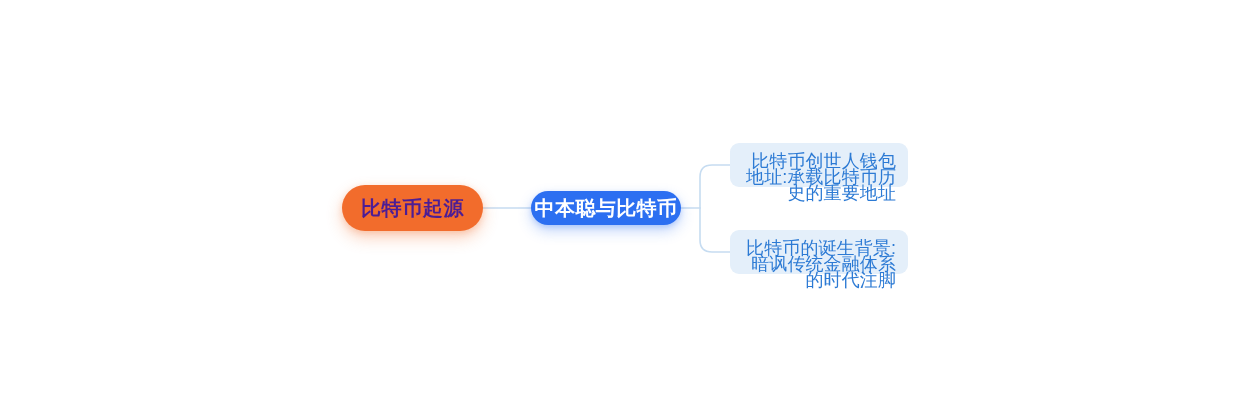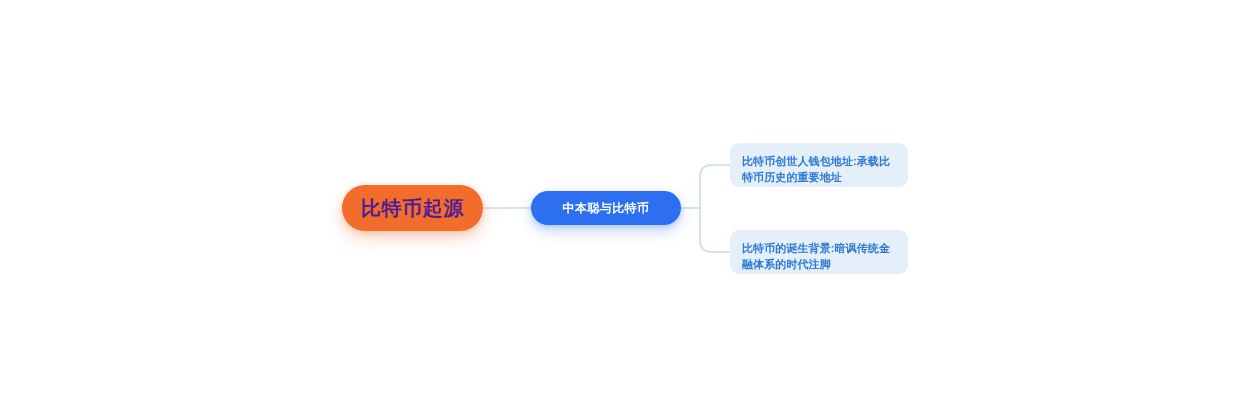--- a/index.html
+++ b/index.html
@@ -69,45 +69,46 @@
     background: #2C6FF1;
     box-shadow: 0 6px 14px rgba(44, 111, 241, 0.28),
                 0 2px 5px rgba(44, 111, 241, 0.20);
     display: flex;
     align-items: center;
     justify-content: center;
     box-sizing: border-box;
   }
   .node-branch .node-label {
     color: #ffffff;
-    font-size: 12px;
+    font-size: 20px;
     font-weight: bold;
     letter-spacing: 0.4px;
     line-height: 1;
     white-space: nowrap;
   }
 
   
   .node-leaf {
     position: absolute;
     left: 730px;
     width: 178px;
     border-radius: 9px;
     background: #E4EFFA;
     box-sizing: border-box;
     padding: 10px 12px 11px 12px;
   }
   .node-leaf .node-label {
     display: block;
     color: #2C7AD4;
-    font-size: 11px;
-    font-weight: bold;
+    font-size: 18px;
+    font-weight: normal;
     line-height: 16px;
     letter-spacing: 0.1px;
     word-break: break-all;
+    text-align: right;
   }
   #leaf-0 { top: 143px; height: 44px; }
   #leaf-1 { top: 230px; height: 44px; }
 </style>
 </head>
 <body>
 
 <div id="mindmap-canvas">
 
   <svg id="connector-layer" viewBox="0 0 1250 416" width="1250" height="416" fill="none">

